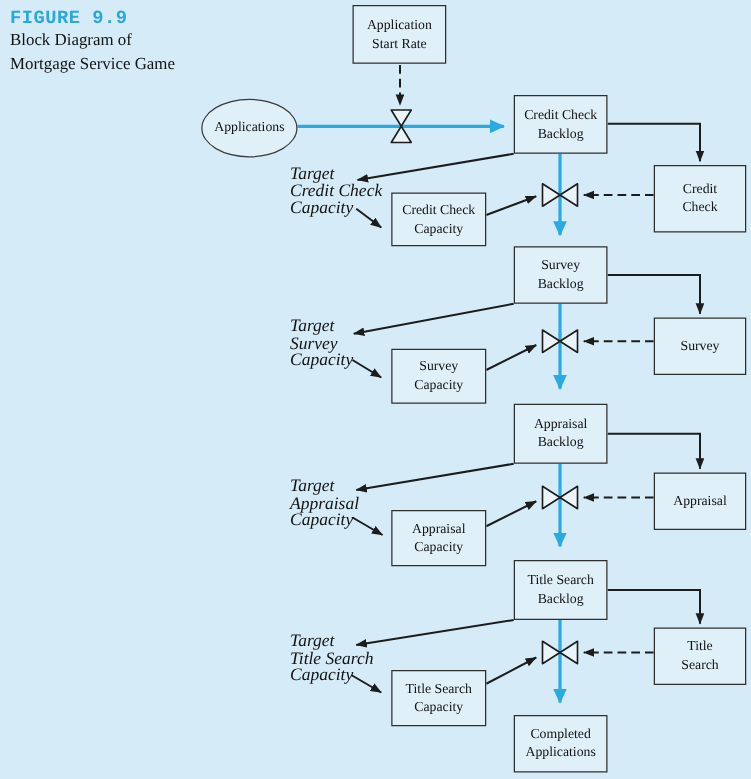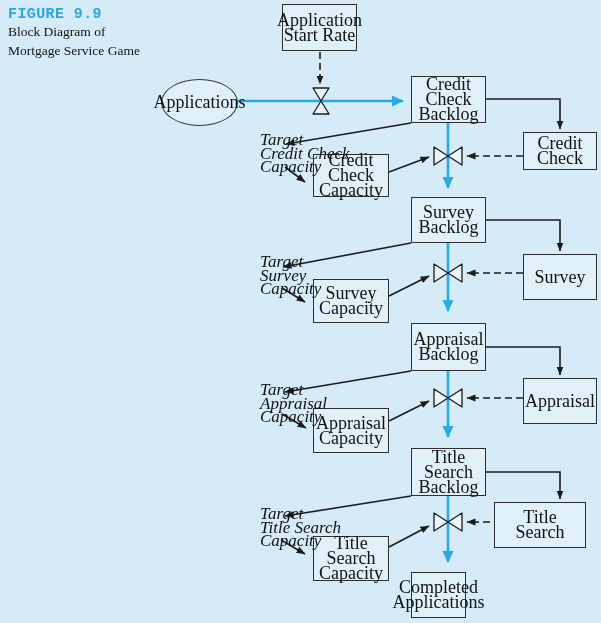--- a/index.html
+++ b/index.html
@@ -10,25 +10,25 @@
   html,body{width:601px;height:623px;overflow:hidden;}
   body{background:var(--background);font-family:"Liberation Serif",serif;color:var(--text);}
   .stage{position:relative;width:601px;height:623px;}
   .layer{position:absolute;left:0;top:0;width:601px;height:623px;}
   .fig-label{position:absolute;left:8px;top:6px;font-family:Liberation Mono, monospace;
     font-weight:bold;font-size:15px;letter-spacing:.4px;color:var(--heading);}
   .fig-caption{position:absolute;left:8px;top:23px;font-weight:normal;font-size:13.5px;
     line-height:18.5px;white-space:pre-line;}
   .box{position:absolute;background:var(--box-fill);border:1.5px solid #2e2e2e;
     display:flex;align-items:center;justify-content:center;text-align:center;}
-  .lbl{font-size:18px;line-height:15px;white-space:pre-line;}
+  .lbl{font-size:11px;line-height:15px;white-space:pre-line;}
   .ellipse{position:absolute;background:var(--box-fill);border:1.4px solid #3a3a3a;
     border-radius:50%;display:flex;align-items:center;justify-content:center;}
-  .target{position:absolute;font-style:italic;font-size:17px;line-height:13.5px;
-    white-space:pre-line;margin-left:28px;}
+  .target{position:absolute;font-style:italic;font-size:14px;line-height:13.5px;
+    white-space:pre-line;}
   svg{display:block;}
 </style>
 </head>
 <body>
 
 <div class="stage">
 
   <svg class="layer" viewBox="0 0 601 623">
     <defs>
       <marker id="arr" markerUnits="userSpaceOnUse" markerWidth="12" markerHeight="10" refX="8.5" refY="3.5" orient="auto">
@@ -96,21 +96,21 @@
 
   <div class="box" style="left:282px;top:4px;width:75px;height:47px;">
     <span class="lbl">Application
 Start Rate</span>
   </div>
 
   <div class="box" style="left:411px;top:76px;width:75px;height:47px;">
     <span class="lbl">Credit Check
 Backlog</span>
   </div>
-  <div class="box" style="left:523px;top:132px;width:74px;height:38px;">
+  <div class="box" style="left:523px;top:132px;width:74px;height:54px;">
     <span class="lbl">Credit
 Check</span>
   </div>
   <div class="box" style="left:313px;top:154px;width:76px;height:43px;">
     <span class="lbl">Credit Check
 Capacity</span>
   </div>
 
   <div class="box" style="left:411px;top:197px;width:75px;height:46px;">
     <span class="lbl">Survey
@@ -133,30 +133,30 @@
   </div>
   <div class="box" style="left:313px;top:408px;width:76px;height:45px;">
     <span class="lbl">Appraisal
 Capacity</span>
   </div>
 
   <div class="box" style="left:411px;top:448px;width:75px;height:48px;">
     <span class="lbl">Title Search
 Backlog</span>
   </div>
-  <div class="box" style="left:494px;top:502px;width:92px;height:46px;">
+  <div class="box" style="left:523px;top:502px;width:74px;height:46px;">
     <span class="lbl">Title
 Search</span>
   </div>
   <div class="box" style="left:313px;top:536px;width:76px;height:45px;">
     <span class="lbl">Title Search
 Capacity</span>
   </div>
 
-  <div class="box" style="left:411px;top:572px;width:55px;height:46px;">
+  <div class="box" style="left:411px;top:572px;width:75px;height:46px;">
     <span class="lbl">Completed
 Applications</span>
   </div>
 
   <div class="target" style="left:232px;top:133px;">Target
 Credit Check
 Capacity</div>
   <div class="target" style="left:232px;top:255px;">Target
 Survey
 Capacity</div>

